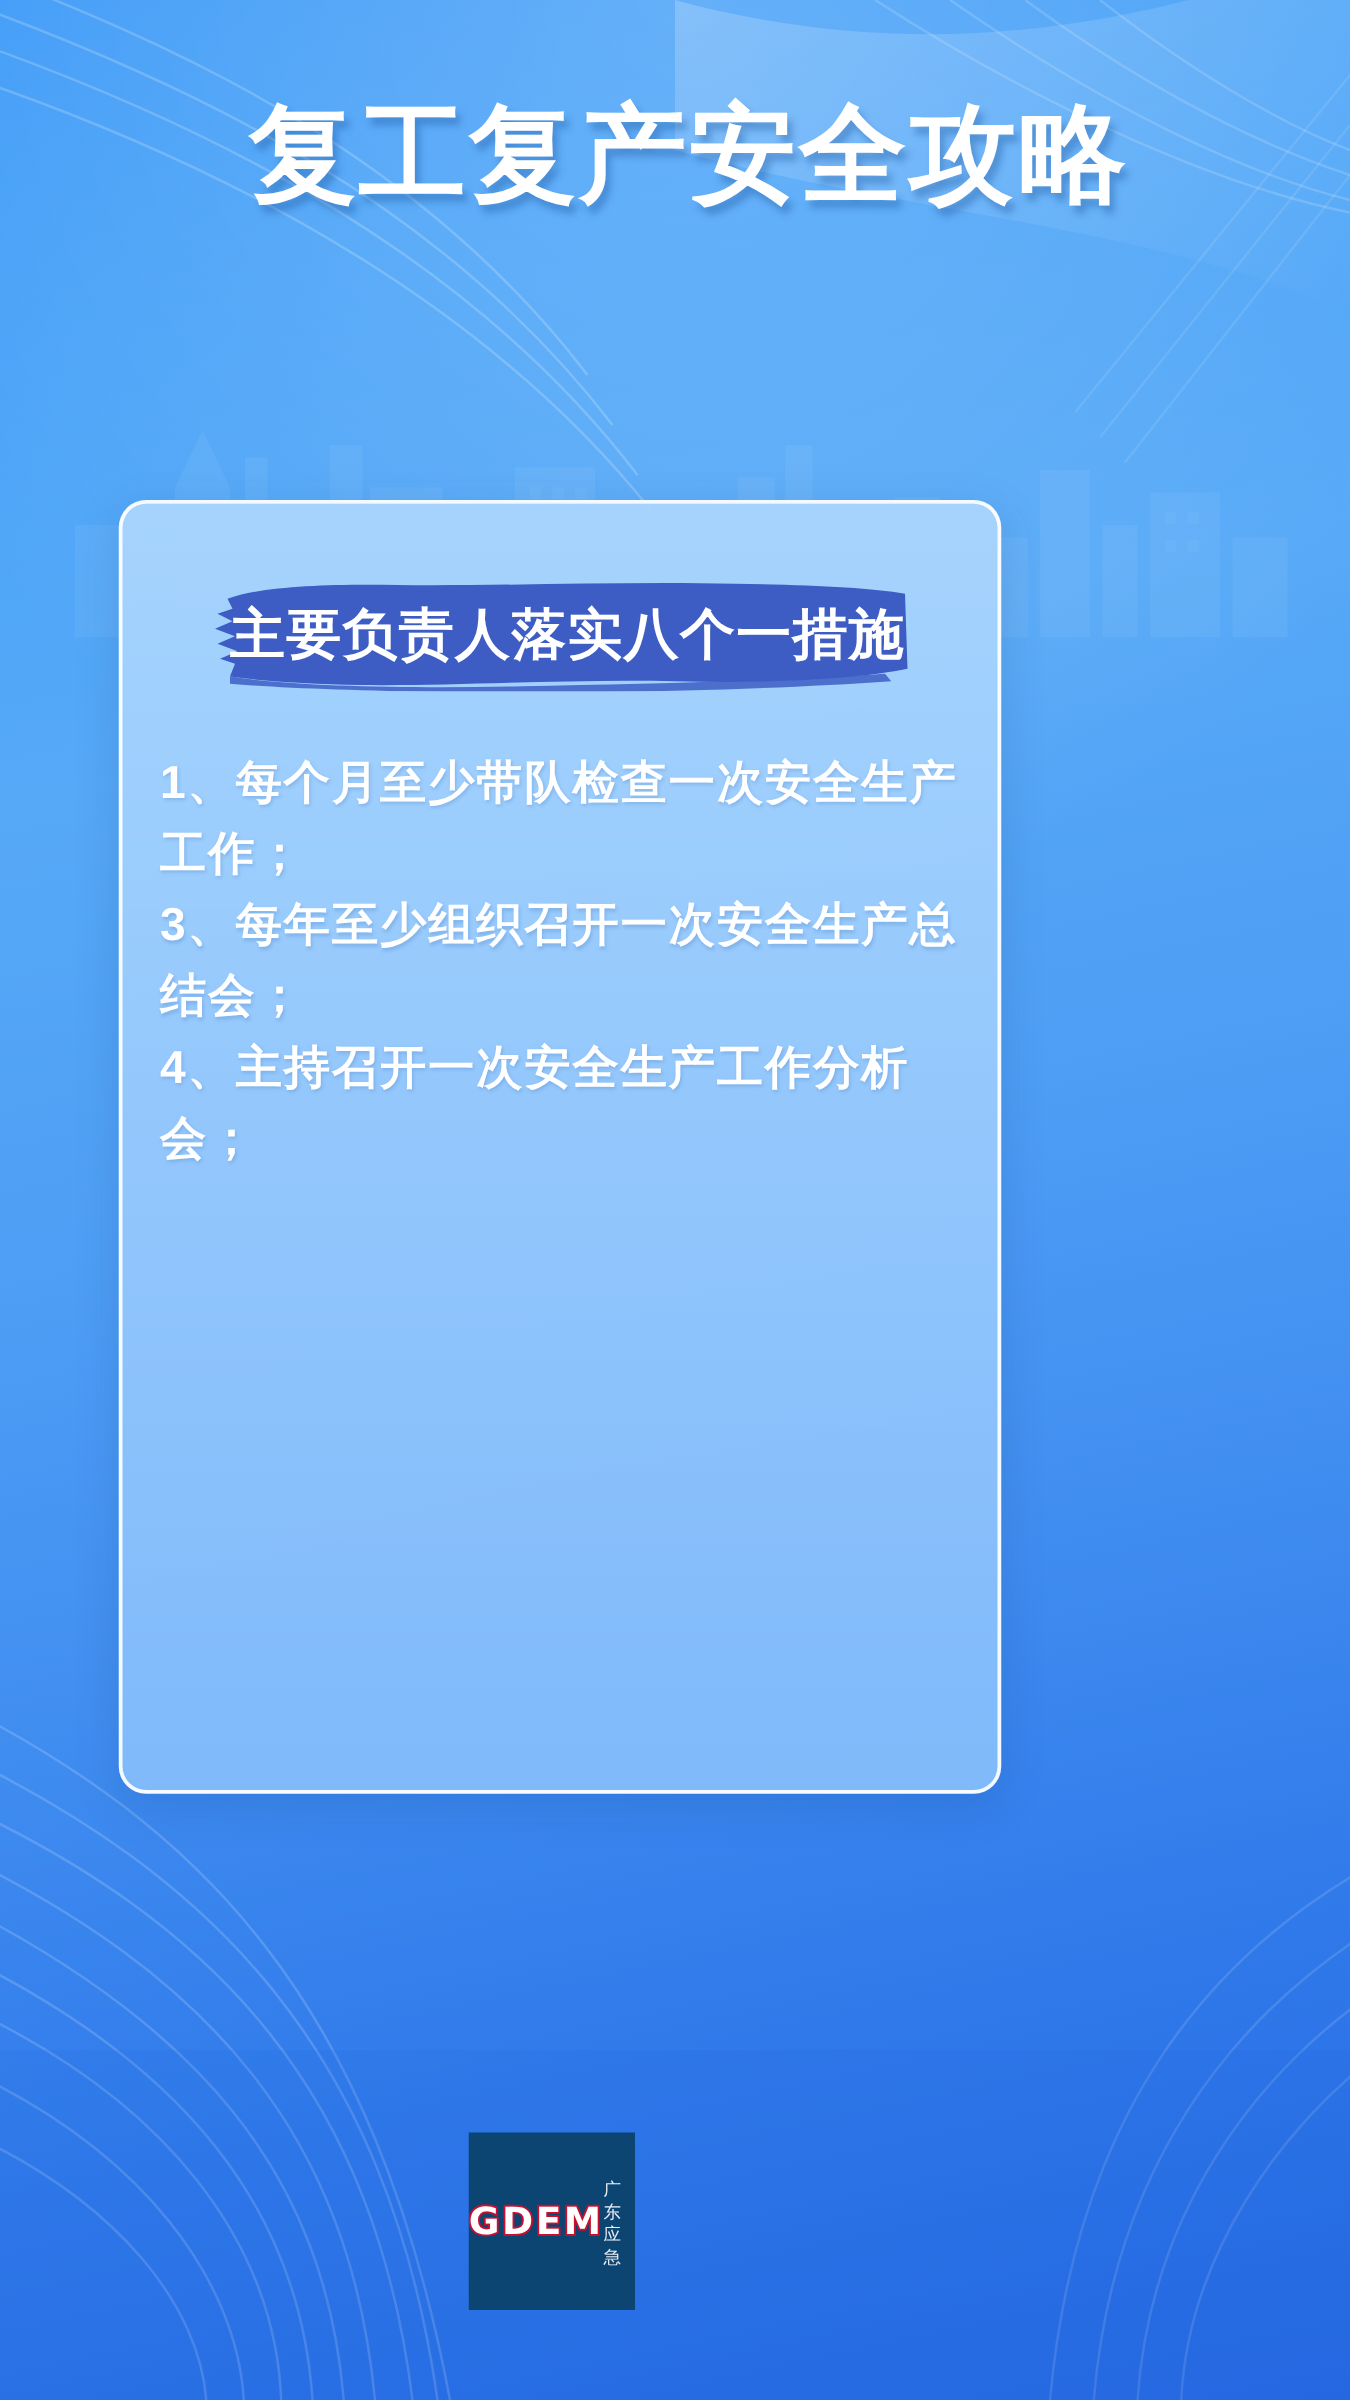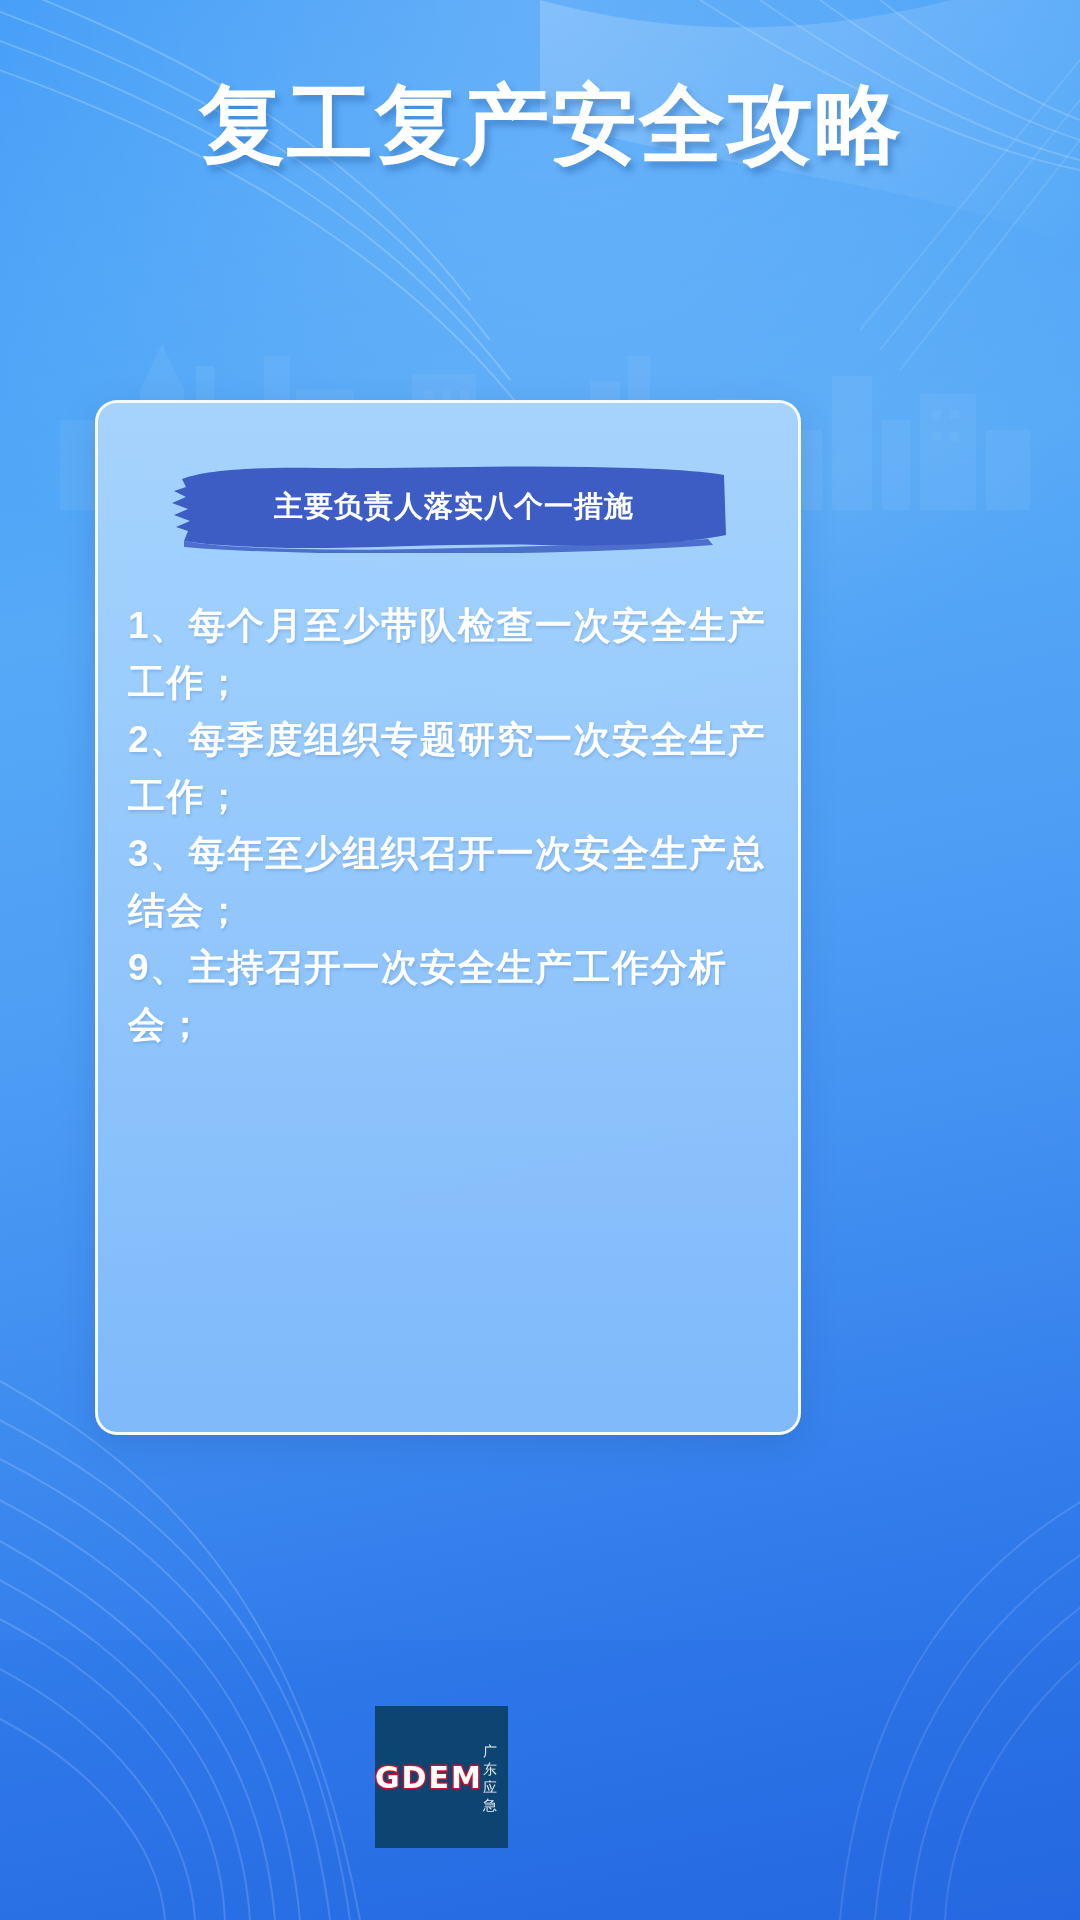--- a/index.html
+++ b/index.html
@@ -52,21 +52,21 @@
   }
 
   
   .banner{
     position:relative;margin:58px auto 0;width:560px;height:92px;
   }
   .banner .brush{position:absolute;inset:0;}
   .banner .brush svg{display:block;width:560px;height:92px;}
   .banner-text{
     position:absolute;inset:0;display:flex;align-items:center;justify-content:center;
-    color:#fff;font-size:29px;font-weight:bold;letter-spacing:1px;
+    color:#fff;font-size:44px;font-weight:bold;letter-spacing:1px;
     font-family:Liberation Serif, serif;
     padding-left:12px;box-sizing:border-box;
   }
 
   
   .list{
     margin:44px 30px 0 30px;
   }
   .list-item{
     color:#ffffff;font-weight:bold;
@@ -213,23 +213,22 @@
                    L18,36 L6,30 L18,26 Z" fill="#3d5dc4"></path>
           <path d="M16,80 C60,88 160,90 250,88 C340,86 452,84 540,78 L545,84
                    C460,90 350,93 250,93 C150,93 60,90 16,86 Z" fill="#3d5dc4" opacity="0.85"></path>
         </svg>
       </div>
       <div class="banner-text">主要负责人落实八个一措施</div>
     </div>
 
     <div class="list">
       <div class="list-item">1、每个月至少带队检查一次安全生产工作；</div>
-      <div class="list-item">2、每季度组织专题研究一次安全生产工作；</div>
       <div class="list-item">3、每年至少组织召开一次安全生产总结会；</div>
-      <div class="list-item">9、主持召开一次安全生产工作分析会；</div>
+      <div class="list-item">4、主持召开一次安全生产工作分析会；</div>
     </div>
 
   </div>
 
   <div class="logo">
     <div class="logo-mark">GDEM</div>
     <div class="logo-sub">广东应急</div>
   </div>
 
 </div>

